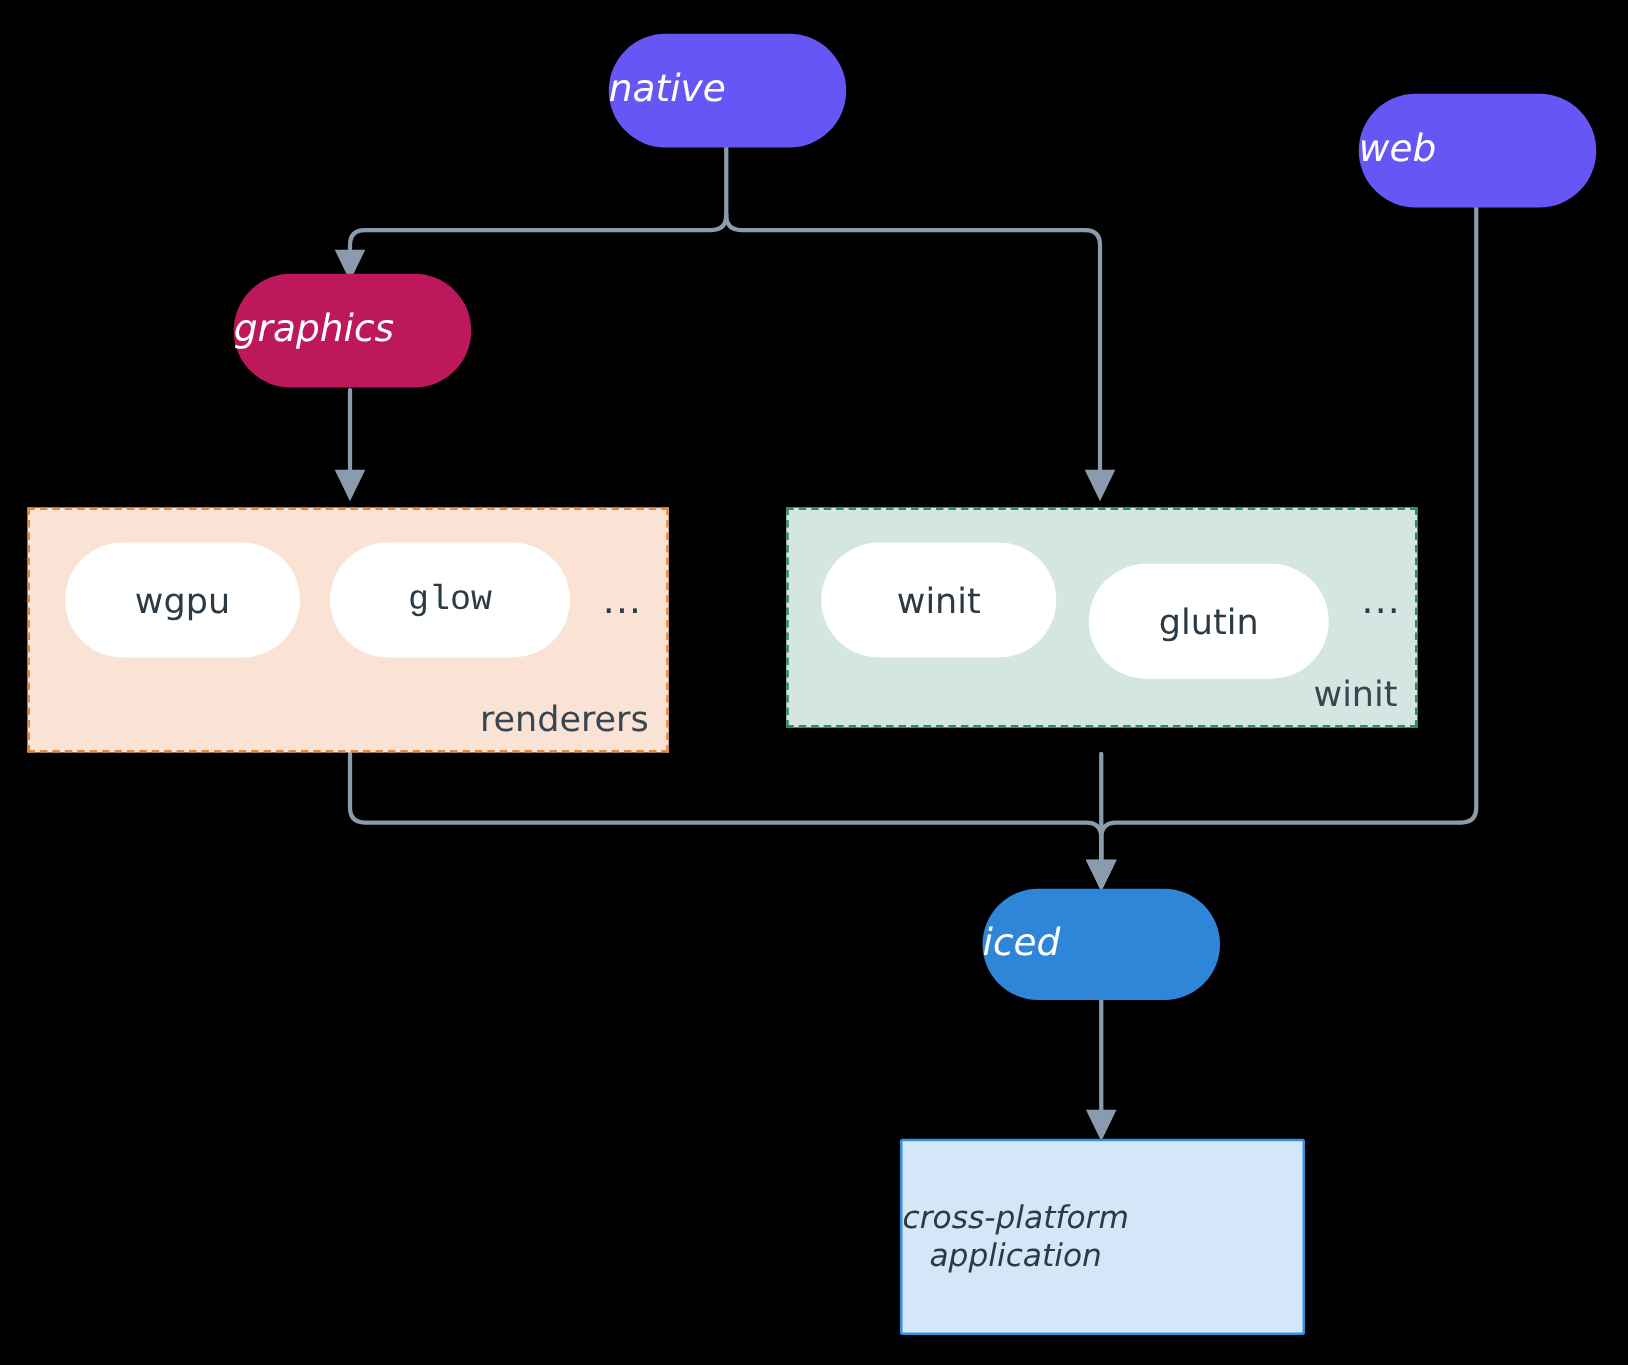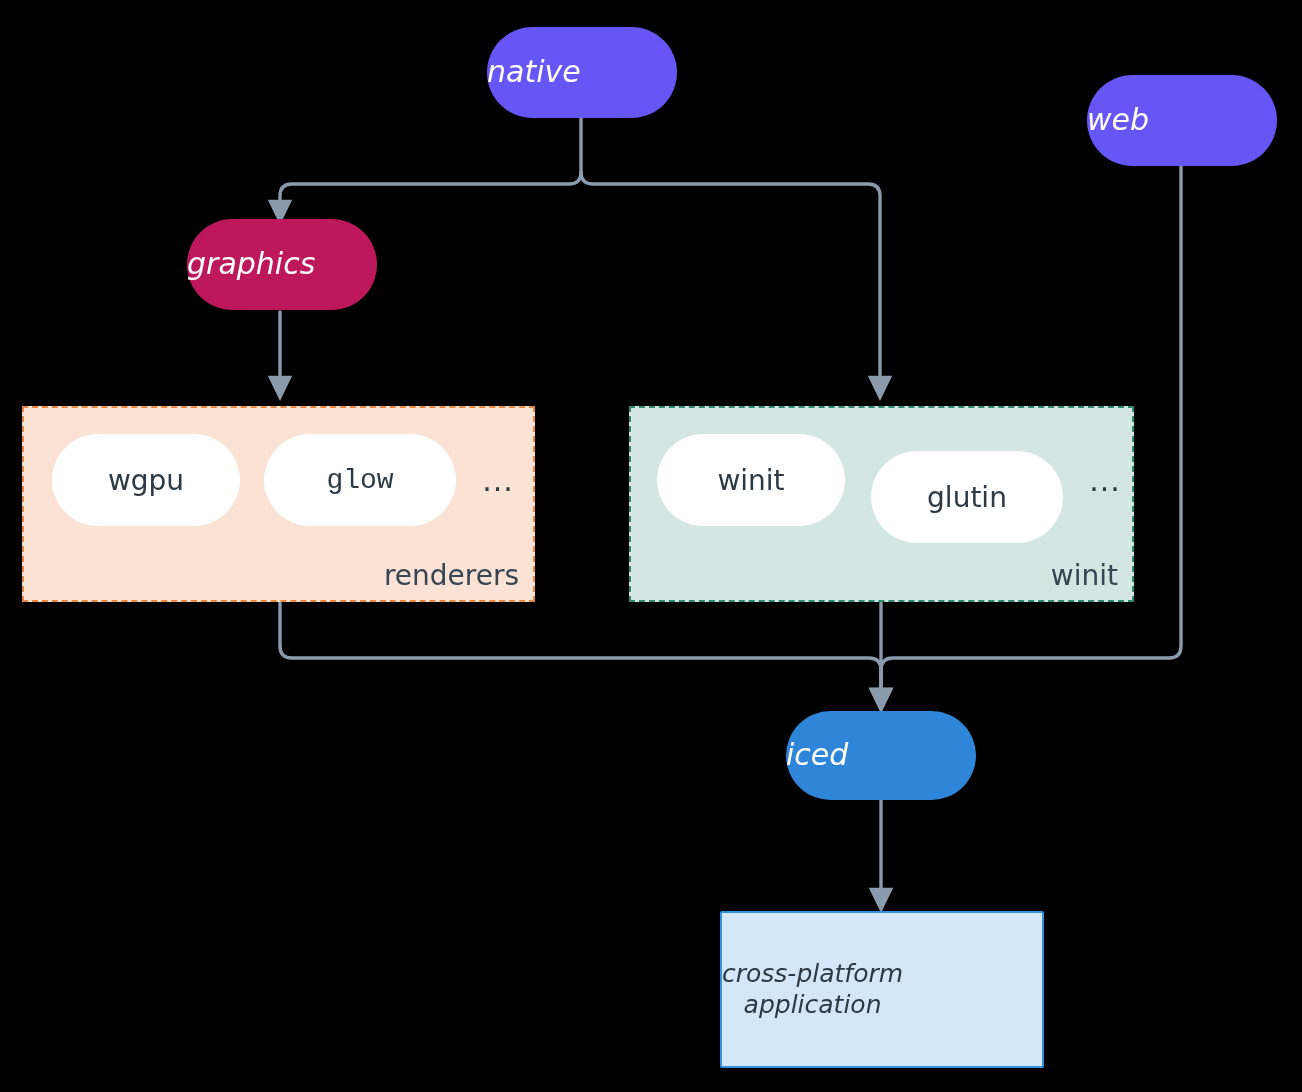--- a/index.html
+++ b/index.html
@@ -145,21 +145,21 @@
     <div class="leaf" style="left:28px; top:26px; width:188px; height:92px;">
       <span>wgpu</span>
     </div>
     <div class="leaf" style="left:240px; top:26px; width:192px; height:92px;font-family:Liberation Mono, monospace;">
       <span>glow</span>
     </div>
     <div class="ellipsis" style="left:452px; top:26px; width:44px; height:92px;">...</div>
     <div class="group-label">renderers</div>
   </div>
 
-  <div class="group group-shells" style="left:629px; top:406px; width:505px; height:196px;">
+  <div class="group group-shells" style="left:629px; top:406px; width:505px; height:176px;">
     <div class="leaf" style="left:26px; top:26px; width:188px; height:92px;">
       <span>winit</span>
     </div>
     <div class="leaf" style="left:240px; top:43px; width:192px; height:92px;text-align:right;">
       <span>glutin</span>
     </div>
     <div class="ellipsis" style="left:452px; top:26px; width:44px; height:92px;">...</div>
     <div class="group-label">winit</div>
   </div>
 

